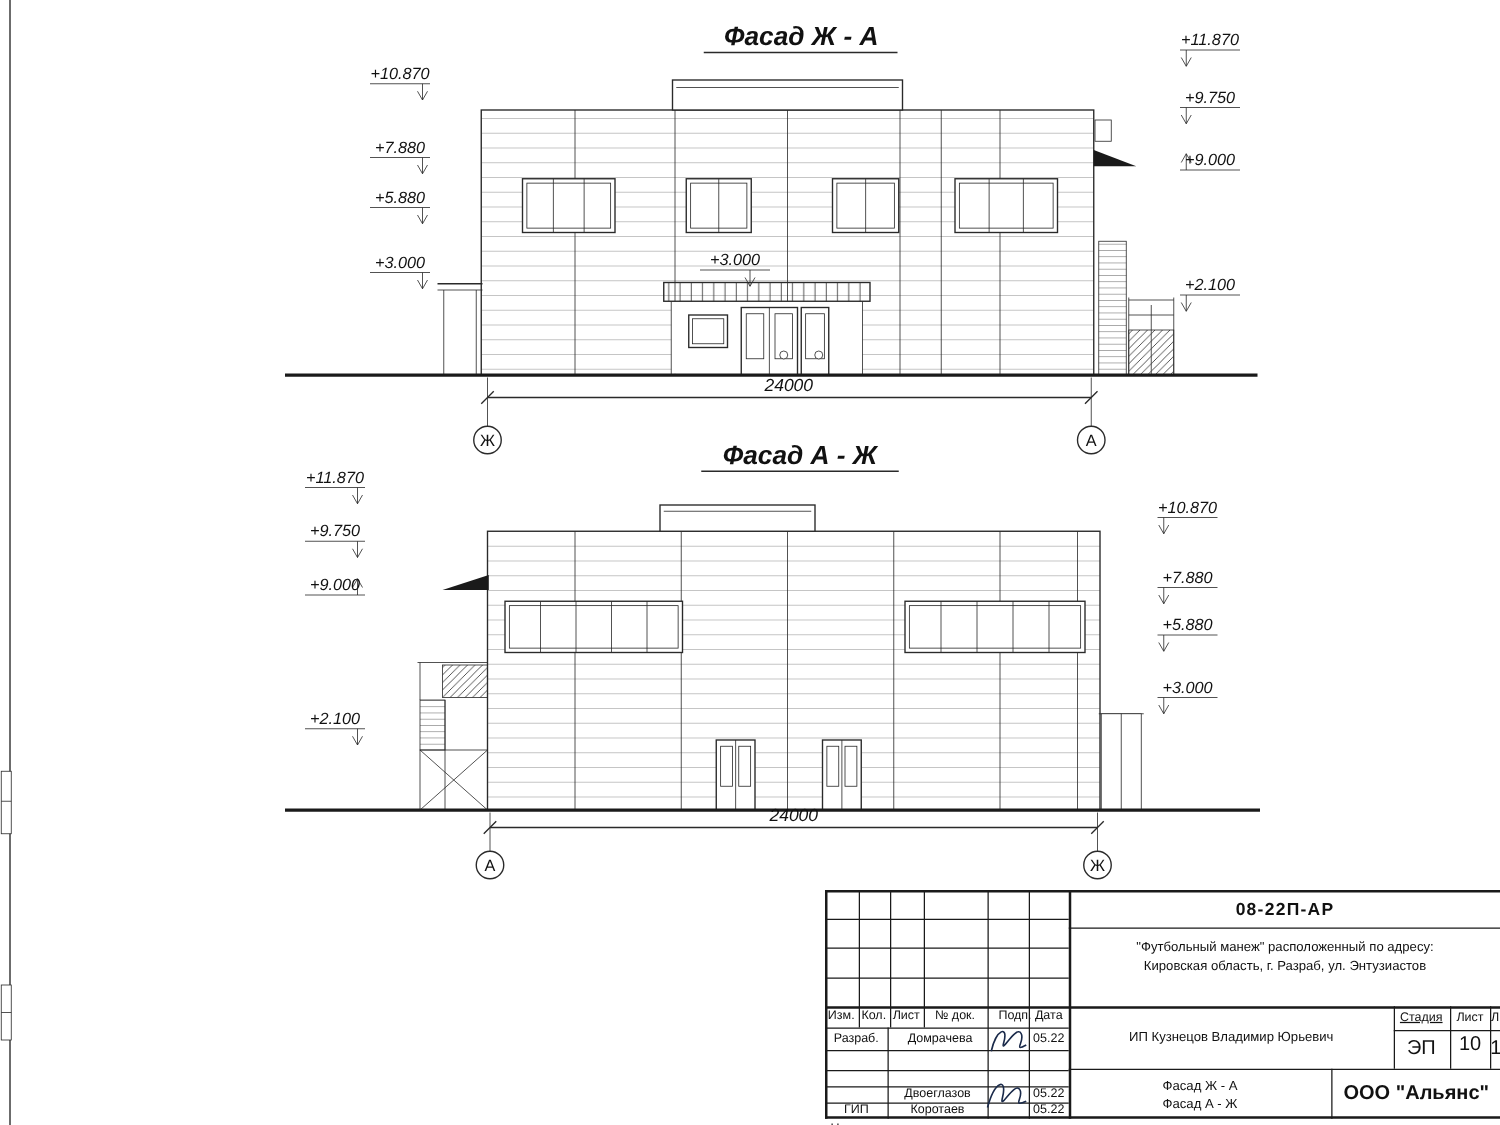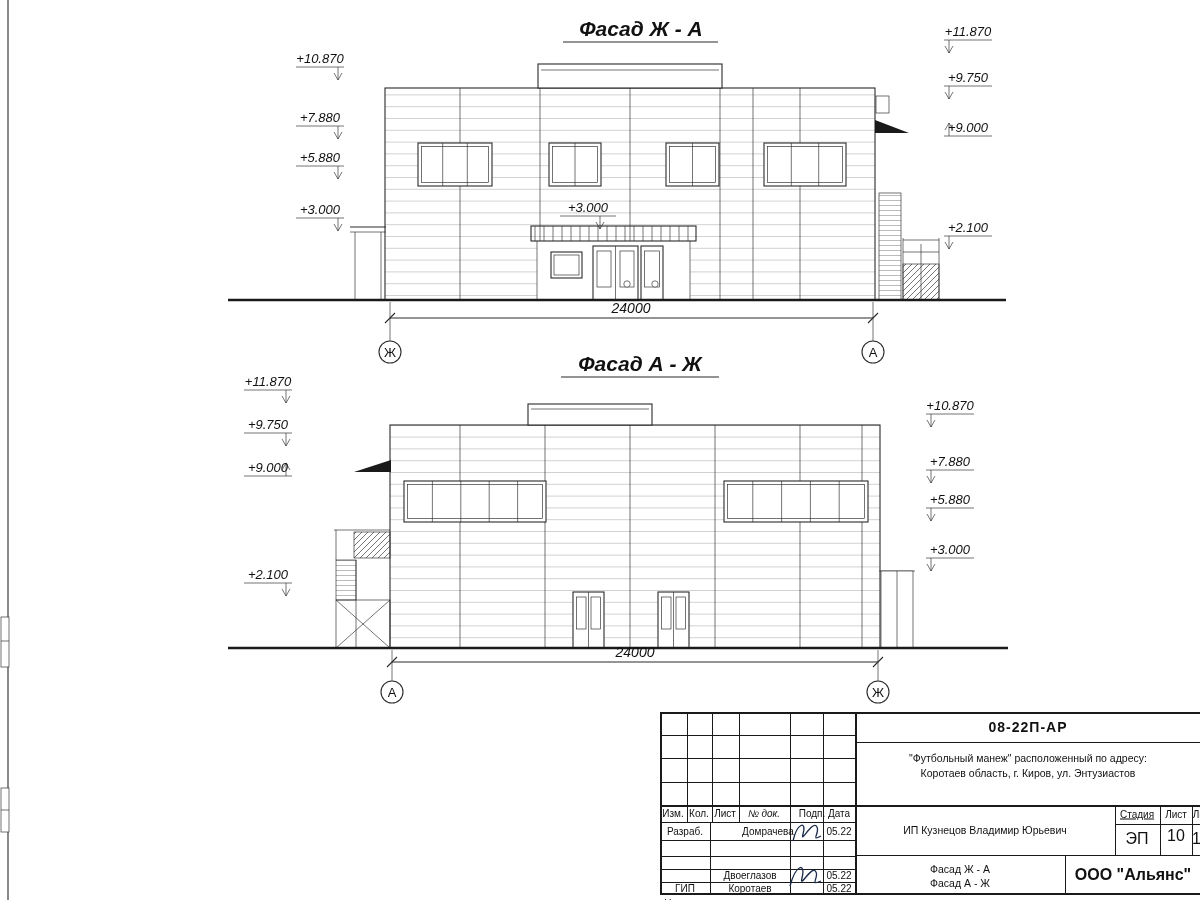--- a/index.html
+++ b/index.html
@@ -291,46 +291,46 @@
   <div class="hl" style="left:0;top:144px;width:195px;"></div>
   <div class="hl" style="left:0;top:157px;width:195px;"></div>
   <div class="hl" style="left:0;top:170px;width:195px;"></div>
   <div class="hl" style="left:195px;top:30px;width:350px;"></div>
   <div class="hl" style="left:455px;top:112px;width:90px;"></div>
   <div class="hl" style="left:195px;top:143px;width:350px;"></div>
 
   <div class="lbl" style="left:13px;top:101px;">Изм.</div>
   <div class="lbl" style="left:39px;top:101px;">Кол.</div>
   <div class="lbl" style="left:65px;top:101px;">Лист</div>
-  <div class="lbl" style="left:104px;top:101px;font-style:italic;">№ док.</div>
+  <div class="lbl" style="left:104px;top:101px;">№ док.</div>
   <div class="lbl" style="left:146px;top:101px;padding-left:12px;">Подп.</div>
   <div class="lbl" style="left:179px;top:101px;">Дата</div>
 
   <div class="lbl" style="left:25px;top:119px;">Разраб.</div>
-  <div class="lbl" style="left:108px;top:119px;text-align:right;">Домрачева</div>
+  <div class="lbl" style="left:92px;top:119px;text-align:right;">Домрачева</div>
   <div class="lbl" style="left:179px;top:119px;">05.22</div>
 
   <div class="lbl" style="left:25px;top:163px;margin-top:28px;">Н. контр.</div>
   <div class="lbl" style="left:90px;top:163px;">Двоеглазов</div>
   <div class="lbl" style="left:179px;top:163px;">05.22</div>
 
   <div class="lbl" style="left:25px;top:176px;">ГИП</div>
   <div class="lbl" style="left:90px;top:176px;">Коротаев</div>
   <div class="lbl" style="left:179px;top:176px;">05.22</div>
 
   <svg width="36" height="34" style="left:128px;top:103px;">
     <path d="M5,26 C9,8 19,5 15,19 C12,30 25,4 29,12 C32,18 22,27 33,21" stroke="#1a2a4a" stroke-width="1.3" fill="none"></path>
   </svg>
   <svg width="38" height="36" style="left:126px;top:146px;">
     <path d="M4,28 C10,6 20,4 16,20 C13,32 26,6 30,14 C33,20 23,28 35,23" stroke="#1a2a4a" stroke-width="1.3" fill="none"></path>
   </svg>
 
   <div class="lbl doc" style="left:368px;top:15px;">08-22П-АР</div>
   <div class="lbl s11" style="left:368px;top:46px;">"Футбольный манеж" расположенный по адресу:</div>
-  <div class="lbl s11" style="left:368px;top:61px;">Коротаев область, г. Киров, ул. Энтузиастов</div>
+  <div class="lbl s11" style="left:368px;top:61px;">Кировская область, г. Разраб, ул. Энтузиастов</div>
   <div class="lbl s11" style="left:325px;top:118px;">ИП Кузнецов Владимир Юрьевич</div>
 
   <div class="lbl" style="left:477px;top:102px;text-decoration:underline;">Стадия</div>
   <div class="lbl" style="left:516px;top:102px;">Лист</div>
   <div class="lbl" style="left:549px;top:102px;">Листов</div>
   <div class="lbl s12" style="left:477px;top:127px;">ЭП</div>
   <div class="lbl s12" style="left:516px;top:124px;">10</div>
   <div class="lbl s12" style="left:541px;top:127px;">17</div>
 
   <div class="lbl s11" style="left:300px;top:157px;">Фасад Ж - А</div>

